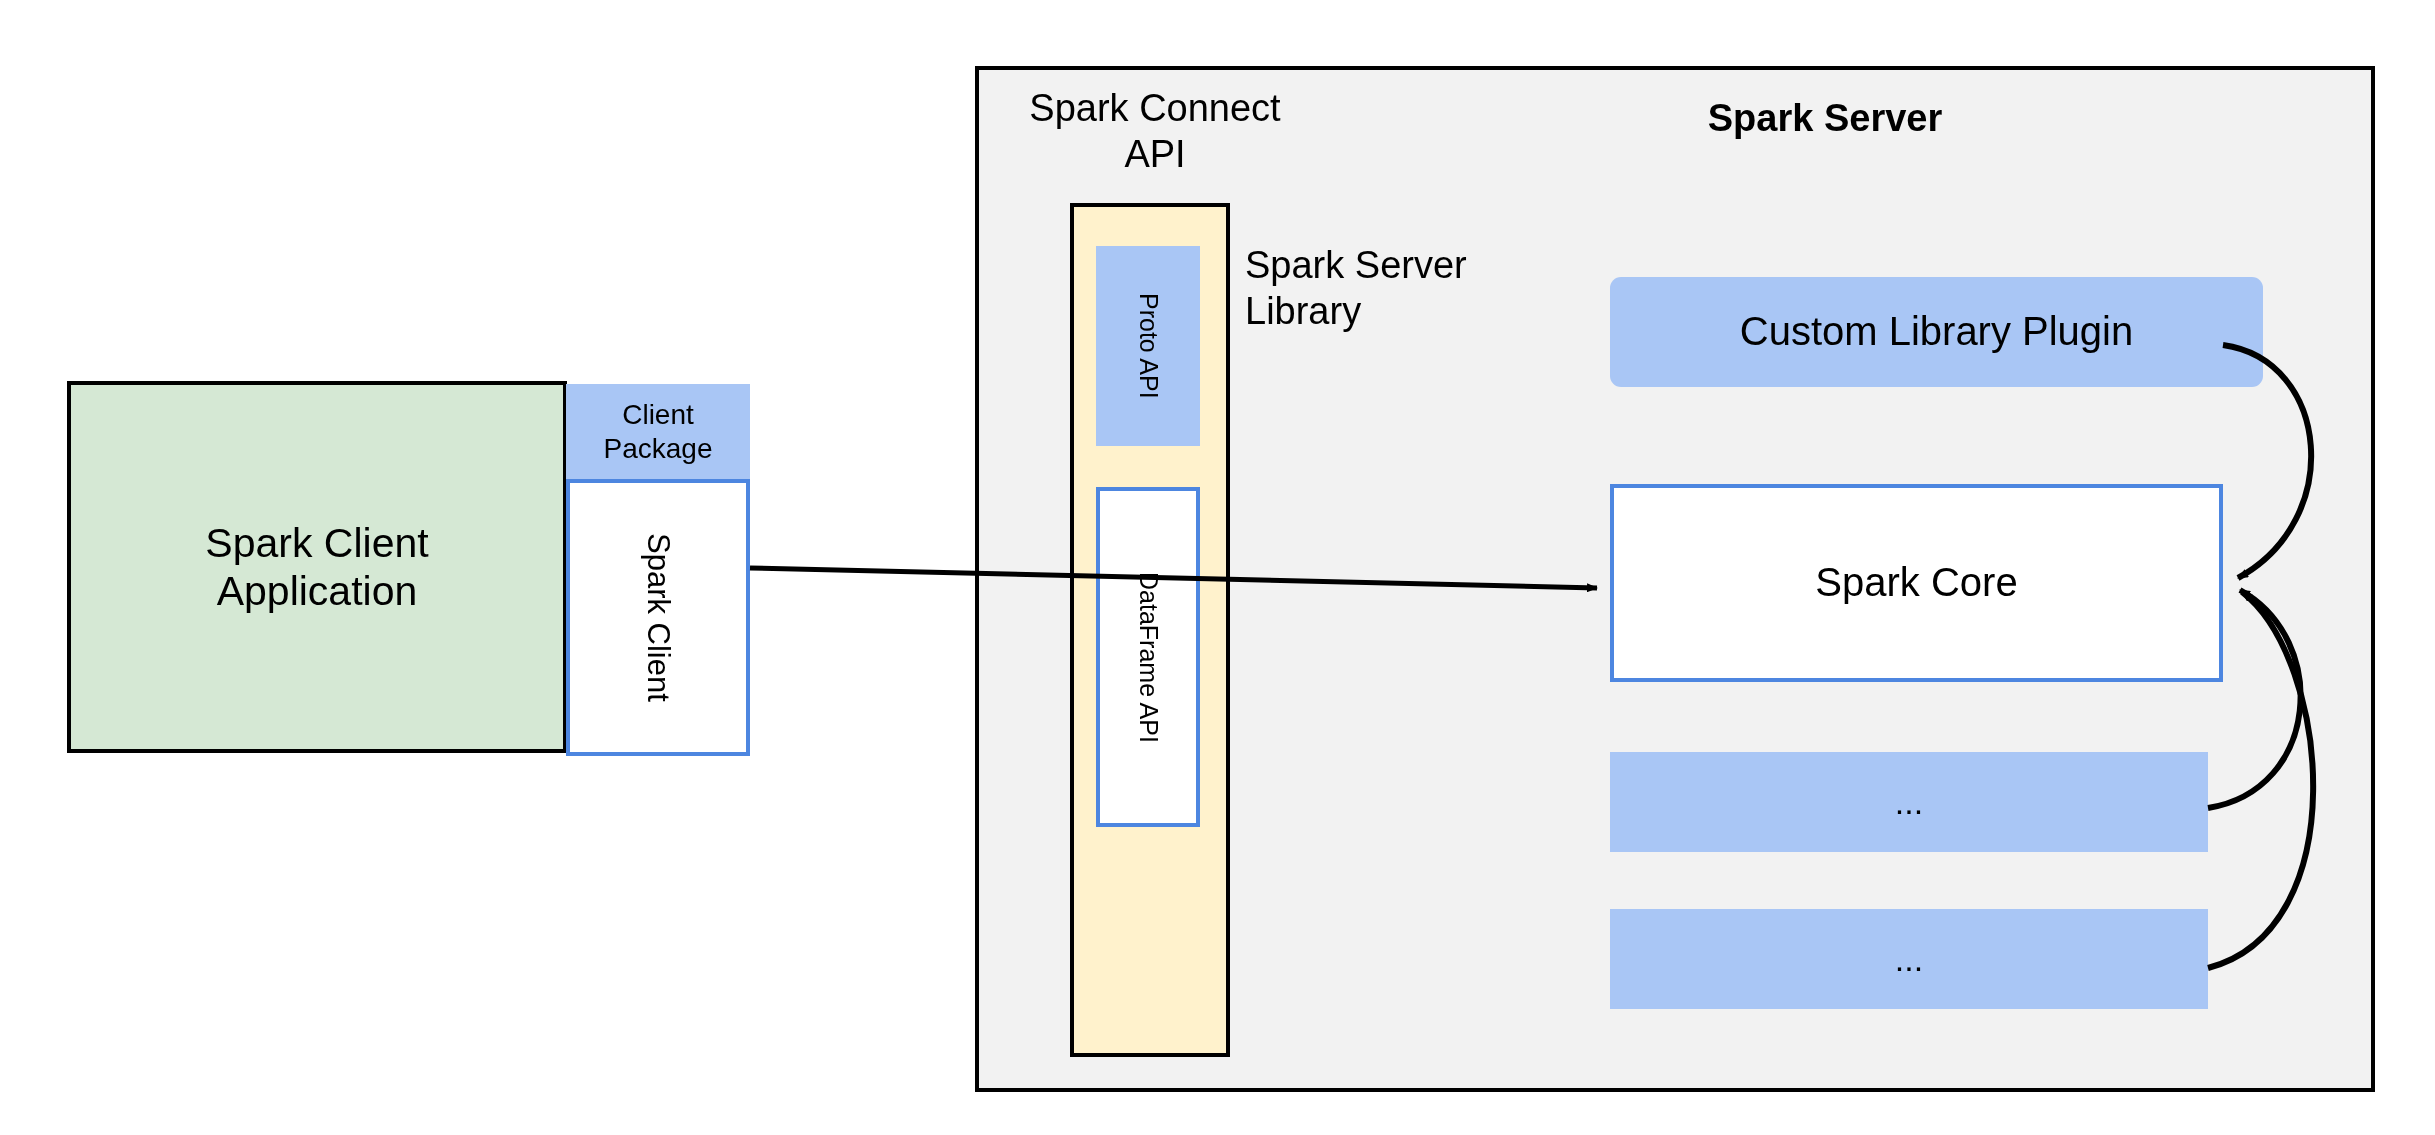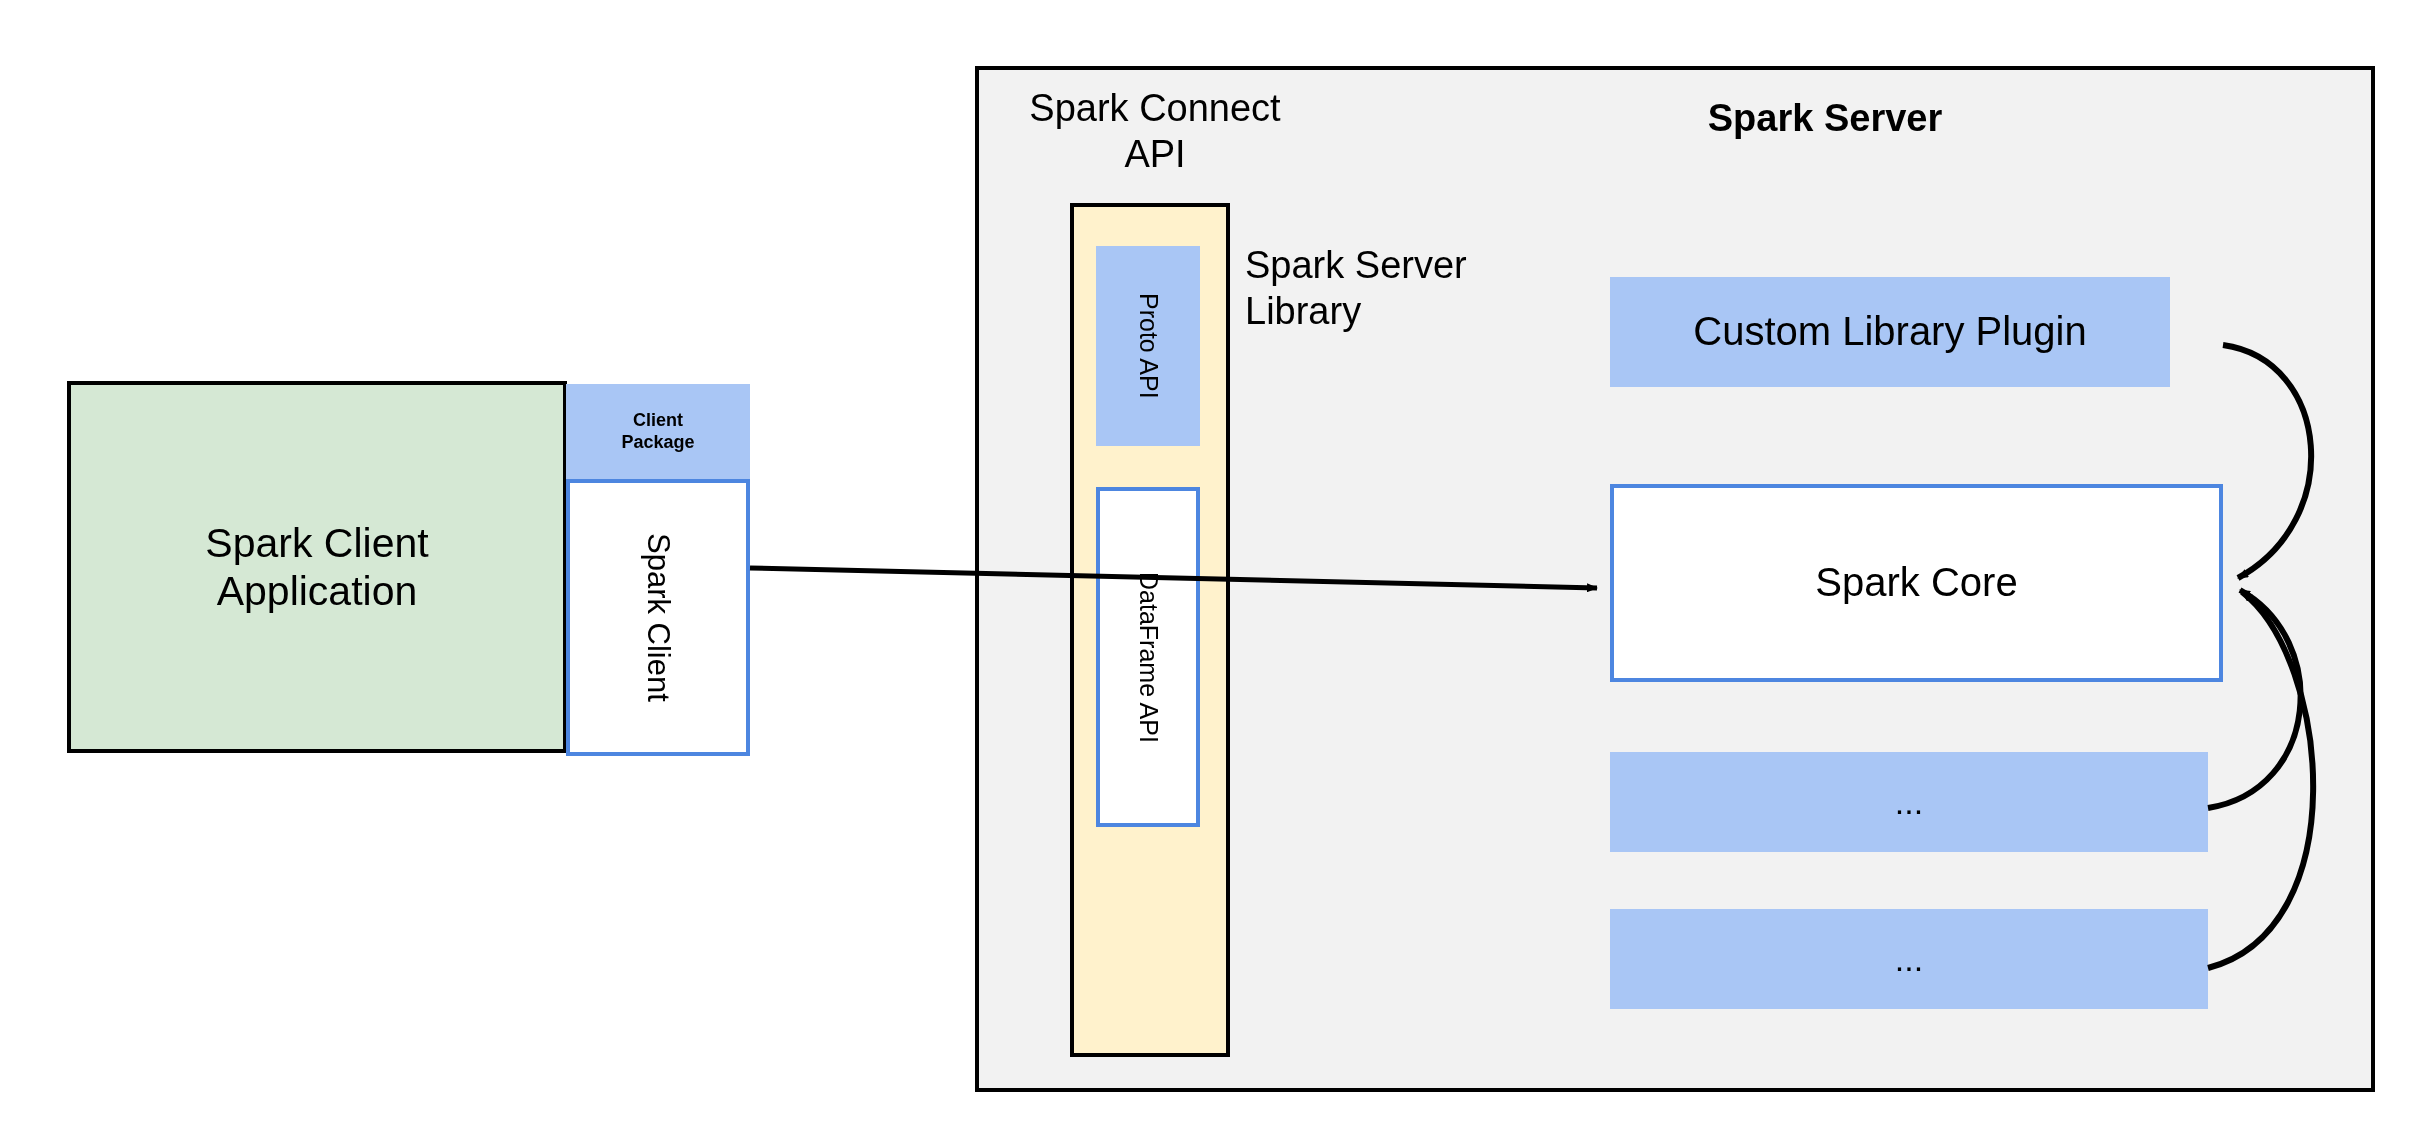--- a/index.html
+++ b/index.html
@@ -43,23 +43,22 @@
   }
   #client-app-label { white-space: pre-line; }
 
   #client-package-box {
     left: 566px;
     top: 384px;
     width: 184px;
     height: 95px;
     background: #a9c6f5;
     border: 2px solid #a9c6f5;
-    font-size: 18px;
-    z-index: 4;
-    font-weight: bold;
+    font-size: 28px;
+    z-index: 4;
   }
   #client-package-label { white-space: pre-line; }
 
   #spark-client-box {
     left: 566px;
     top: 479px;
     width: 184px;
     height: 277px;
     background: #ffffff;
     border: 4px solid #4d86e0;
@@ -150,25 +149,26 @@
     writing-mode: vertical-rl;
     text-orientation: mixed;
     white-space: nowrap;
     font-size: 25px;
   }
 
   
   #custom-library-plugin-box {
     left: 1610px;
     top: 277px;
-    width: 560px;
+    width: 653px;
     height: 110px;
     background: #a9c6f5;
     font-size: 40px;
     z-index: 3;
+    border-radius: 11px;
   }
   #spark-core-box {
     left: 1610px;
     top: 484px;
     width: 613px;
     height: 198px;
     background: #ffffff;
     border: 4px solid #4d86e0;
     font-size: 40px;
     z-index: 3;

